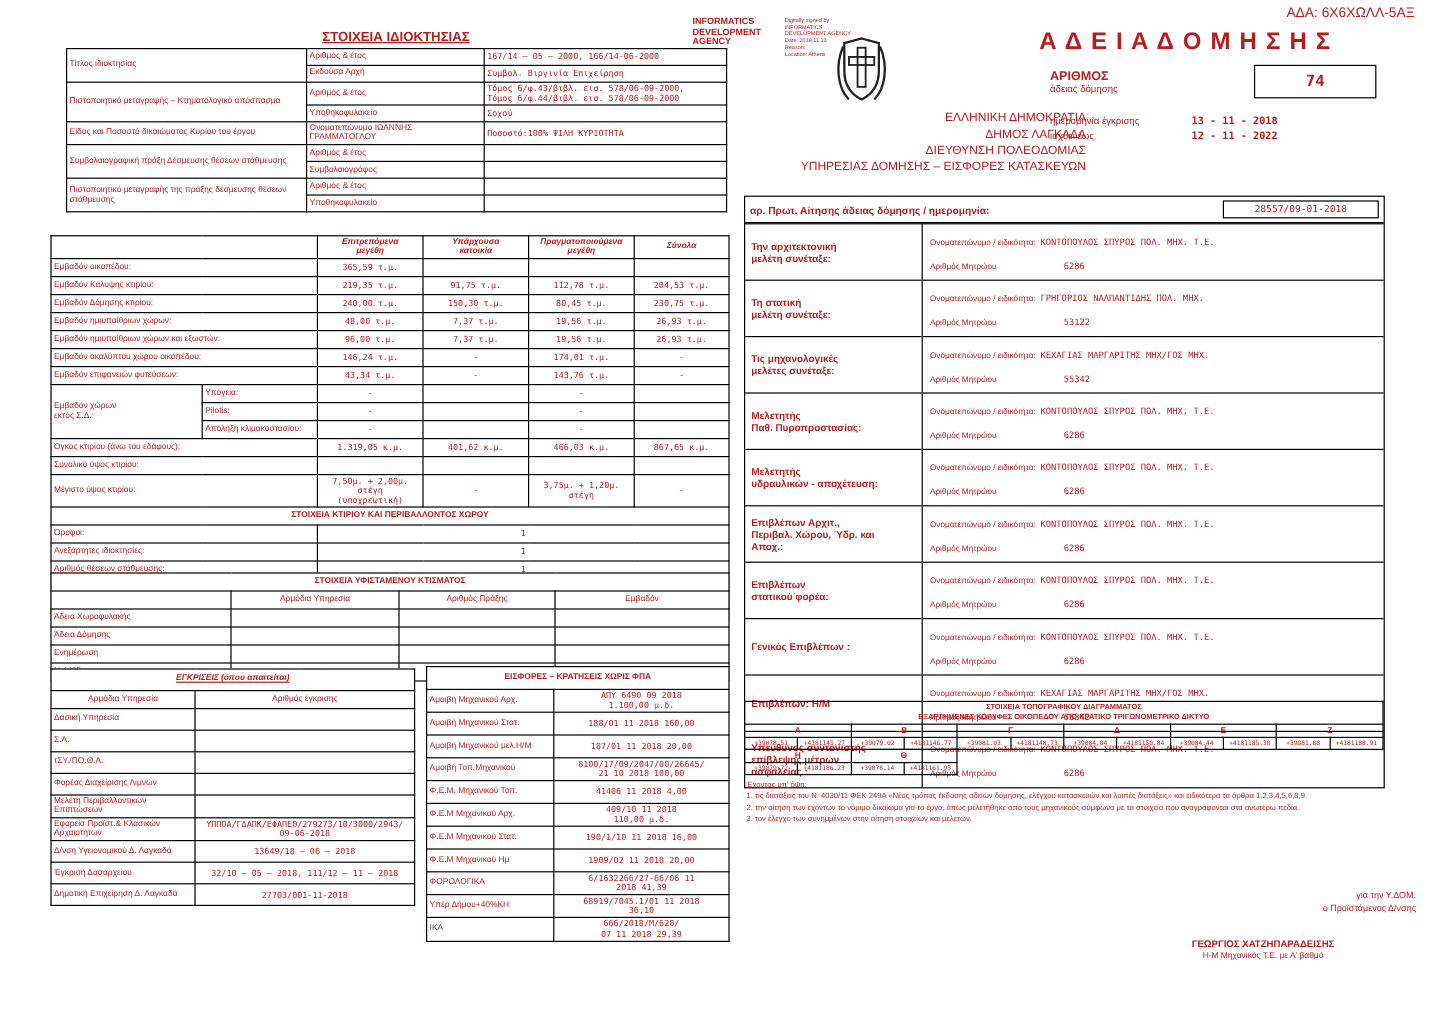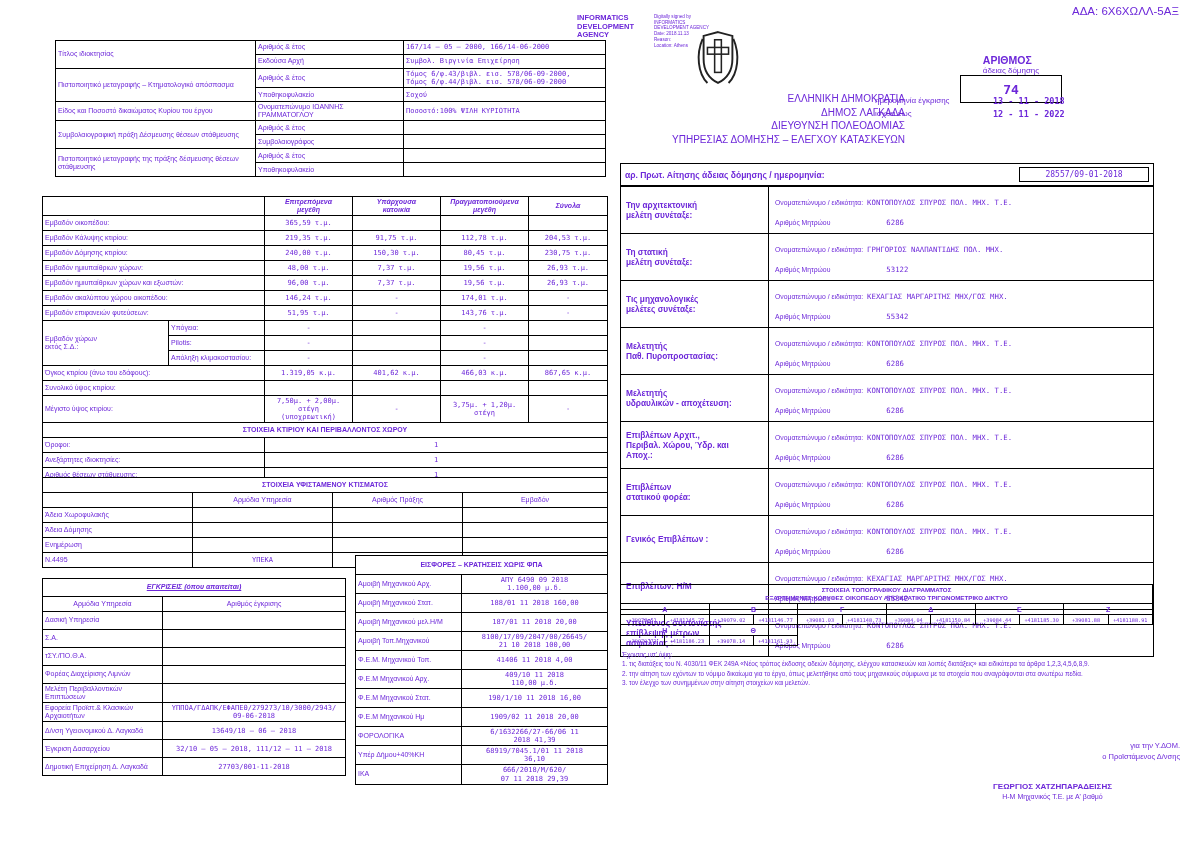--- a/index.html
+++ b/index.html
@@ -1,31 +1,31 @@
 <!DOCTYPE html>
 <html><head>
 <meta charset="utf-8">
 <style>
   html,body{margin:0;padding:0;background:#fff;}
-  .page{position:relative;width:1191px;height:842px;background:#fff;color:#6d28d9;
+  .page{position:relative;width:1191px;height:842px;background:#fff;color:#b91c1c;
         font-family:"Liberation Sans",sans-serif;overflow:hidden;}
   .mono{font-family:"DejaVu Sans Mono",monospace;}
   .pre{white-space:pre-line;}
 
   .ada{position:absolute;left:1072px;top:5px;font-size:11.5px;}
 
   .stamp{position:absolute;left:577px;top:14px;display:flex;gap:5px;align-items:flex-start;}
   .stamp-left{font-size:7.5px;font-weight:bold;line-height:1.15;width:72px;}
   .stamp-right{font-size:4.6px;line-height:1.25;}
 
   .emblem{position:absolute;left:694px;top:26px;width:48px;height:64px;}
   .authority{position:absolute;left:645px;top:92px;font-size:10px;line-height:1.35;width:260px;text-align:right;}
 
   .permit-title{position:absolute;left:866px;top:24px;font-size:20px;font-weight:bold;letter-spacing:1px;white-space:nowrap;}
-  .permit-number{position:absolute;left:875px;top:54px;width:272px;display:flex;align-items:center;flex-direction:column;}
+  .permit-number{position:absolute;left:875px;top:54px;width:272px;display:flex;align-items:center;}
   .pn-labels{flex:1;}
   .pn-l1{font-weight:bold;font-size:10.5px;}
   .pn-l2{font-size:8px;}
   .pn-box{width:100px;height:26px;border:1.5px solid #000;display:flex;align-items:center;justify-content:center;
           font-weight:bold;font-size:13px;font-family:"DejaVu Sans Mono",monospace;}
   .permit-dates{position:absolute;left:875px;top:96px;}
   .pd-row{display:flex;margin-bottom:3px;}
   .pd-label{width:118px;font-size:8px;}
   .pd-val{font-size:8.5px;font-weight:bold;}
 
@@ -52,21 +52,21 @@
   .dg-sect{text-align:center;font-weight:bold;font-size:8px;height:13px;}
   .dg-smalllabel{font-size:6px;}
 
   .ex{left:42px;top:477px;width:565px;}
   .ex td,.ex th{height:12px;}
   .ex-title{text-align:center;font-weight:bold;font-size:9px;}
   .ex th{font-size:7px;text-align:center;font-weight:normal;}
   .ex-label{font-size:7px;}
   .ex-val{text-align:center;font-size:6.8px;}
 
-  .ap{left:42px;top:578px;width:303px;}
+  .ap{left:42px;top:557px;width:303px;}
   .ap td{height:15px;}
   .ap-title{text-align:center;font-weight:bold;font-style:italic;font-size:8.5px;text-decoration:underline;height:14px;}
   .ap th{font-size:7px;text-align:center;font-weight:normal;height:12px;}
   .ap-label{font-size:6.8px;}
   .ap-val{text-align:center;font-size:6.4px;}
 
   .ct{left:355px;top:555px;width:252px;}
   .ct td{height:16px;}
   .ct-title{text-align:center;font-weight:bold;font-size:8px;height:13px;}
   .ct-label{font-size:6.8px;}
@@ -134,43 +134,45 @@
       <path d="M25,5 L40,9 L40,33 C40,47 33,54 25,58 C17,54 10,47 10,33 L10,9 Z" fill="none" stroke="#222" stroke-width="2"></path>
       <rect x="21.5" y="13" width="7" height="34" fill="none" stroke="#222" stroke-width="1.6"></rect>
       <rect x="14" y="21" width="22" height="7" fill="none" stroke="#222" stroke-width="1.6"></rect>
     </svg>
   </div>
 
   <div class="authority">
     <div>ΕΛΛΗΝΙΚΗ ΔΗΜΟΚΡΑΤΙΑ</div>
     <div>ΔΗΜΟΣ ΛΑΓΚΑΔΑ</div>
     <div>ΔΙΕΥΘΥΝΣΗ ΠΟΛΕΟΔΟΜΙΑΣ</div>
-    <div>ΥΠΗΡΕΣΙΑΣ ΔΟΜΗΣΗΣ – ΕΛΕΓΧΟΥ ΚΑΤΑΣΚΕΥΩΝ</div>
-  </div>
-
+    <div>ΥΠΗΡΕΣΙΑΣ ΔΟΜΗΣΗΣ – ΕΙΣΦΟΡΕΣ ΚΑΤΑΣΚΕΥΩΝ</div>
+  </div>
+
+  <div class="permit-title">Α Δ Ε Ι Α    Δ Ο Μ Η Σ Η Σ</div>
 
   <div class="permit-number">
     <div class="pn-labels">
       <div class="pn-l1">ΑΡΙΘΜΟΣ</div>
       <div class="pn-l2">άδειας δόμησης</div>
     </div>
     <div class="pn-box">74</div>
   </div>
 
   <div class="permit-dates">
     <div class="pd-row">
       <span class="pd-label">ημερομηνία έγκρισης</span>
       <span class="pd-val mono">13 - 11 - 2018</span>
     </div>
     <div class="pd-row">
       <span class="pd-label">ισχύει έως</span>
       <span class="pd-val mono">12 - 11 - 2022</span>
     </div>
   </div>
 
+  <div class="own-title">ΣΤΟΙΧΕΙΑ ΙΔΙΟΚΤΗΣΙΑΣ</div>
   <table class="t own">
     <colgroup>
         <col style="width:200px">
         <col style="width:148px">
         <col style="width:202px">
       </colgroup>
     <tbody>
         <tr>
           <td class="own-label" rowspan="2">Τίτλος ιδιοκτησίας</td>
           <td class="own-sub">Αριθμός &amp; έτος</td>
@@ -275,21 +277,21 @@
         </tr>
         <tr>
           <td class="dg-label" colspan="2">Εμβαδόν ακαλύπτου χώρου οικοπέδου:</td>
           <td class="dg-val mono pre">146,24 τ.μ.</td>
           <td class="dg-val mono pre">-</td>
           <td class="dg-val mono pre">174,01 τ.μ.</td>
           <td class="dg-val mono pre">-</td>
         </tr>
         <tr>
           <td class="dg-label" colspan="2">Εμβαδόν επιφανειών φυτεύσεων:</td>
-          <td class="dg-val mono pre">51,95 τ.μ.</td>
+          <td class="dg-val mono pre">43,34 τ.μ.</td>
           <td class="dg-val mono pre">-</td>
           <td class="dg-val mono pre">143,76 τ.μ.</td>
           <td class="dg-val mono pre">-</td>
         </tr>
         <tr>
           <td class="dg-group pre" rowspan="3">Εμβαδόν χώρων
 εκτός Σ.Δ.:</td>
           <td class="dg-sub">Υπόγεια:</td>
           <td class="dg-val mono pre">-</td>
           <td class="dg-val mono pre"></td>

